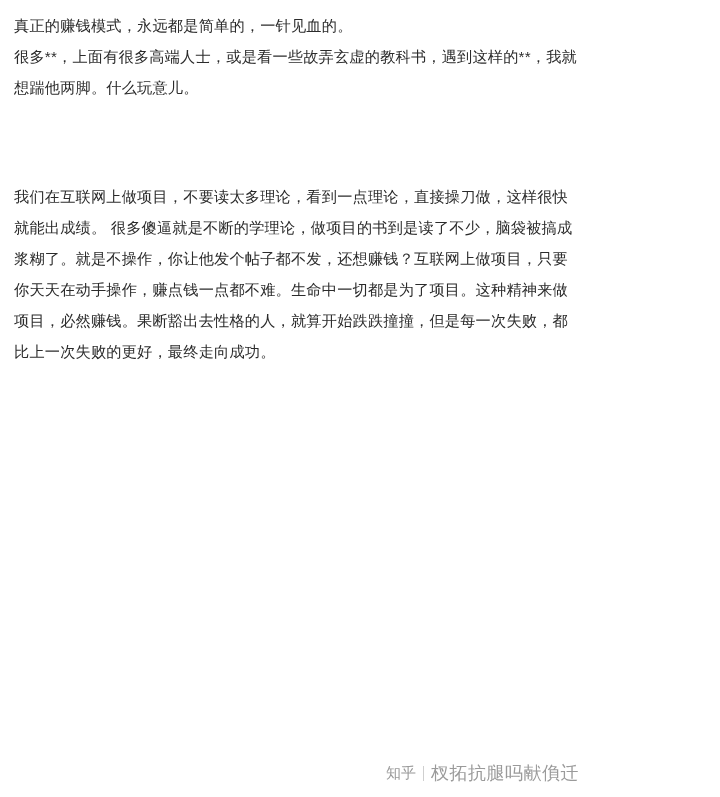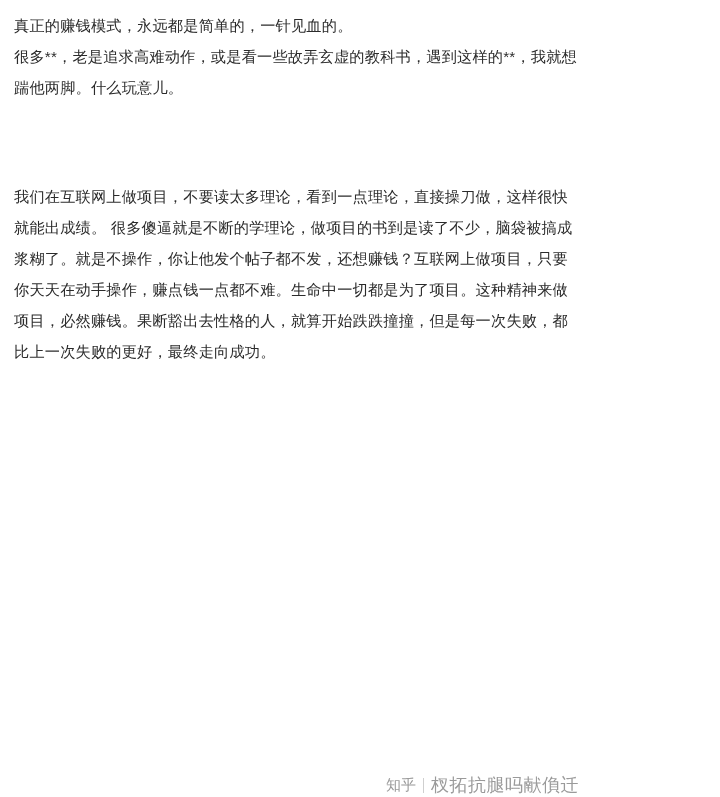--- a/index.html
+++ b/index.html
@@ -30,21 +30,21 @@
     text-align: left;
     margin: 0;
     word-break: break-all;
   }
   .gap-lg { height: 78px; }
   .gap-md { height: 42px; }
   .gap-sm { height: 40px; }
   .watermark {
     position: absolute;
     right: 16px;
-    bottom: 0;
+    bottom: 12px;
     display: flex;
     align-items: center;
     gap: 7px;
     color: #9a9a9a;
     font-size: 15px;
     letter-spacing: 0.5px;
   }
   .wm-logo {
     font-size: 15px;
     color: #9a9a9a;
@@ -60,21 +60,21 @@
     font-size: 18px;
     color: #9a9a9a;
   }
 </style>
 </head>
 <body>
 
 <div class="page">
 
   <p class="para">真正的赚钱模式，永远都是简单的，一针见血的。</p>
-  <p class="para">很多**，老是追求高难动作，或是看一些故弄玄虚的教科书，遇到这样的**，我就想踹他两脚。什么玩意儿。</p>
+  <p class="para">很多**，上面有很多高端人士，或是看一些故弄玄虚的教科书，遇到这样的**，我就想踹他两脚。什么玩意儿。</p>
 
   <div class="gap-lg"></div>
 
   <p class="para">我们在互联网上做项目，不要读太多理论，看到一点理论，直接操刀做，这样很快就能出成绩。 很多傻逼就是不断的学理论，做项目的书到是读了不少，脑袋被搞成浆糊了。就是不操作，你让他发个帖子都不发，还想赚钱？互联网上做项目，只要你天天在动手操作，赚点钱一点都不难。生命中一切都是为了项目。这种精神来做项目，必然赚钱。果断豁出去性格的人，就算开始跌跌撞撞，但是每一次失败，都比上一次失败的更好，最终走向成功。</p>
 
   <div class="gap-md"></div>
 
 
   <div class="gap-sm"></div>
 

